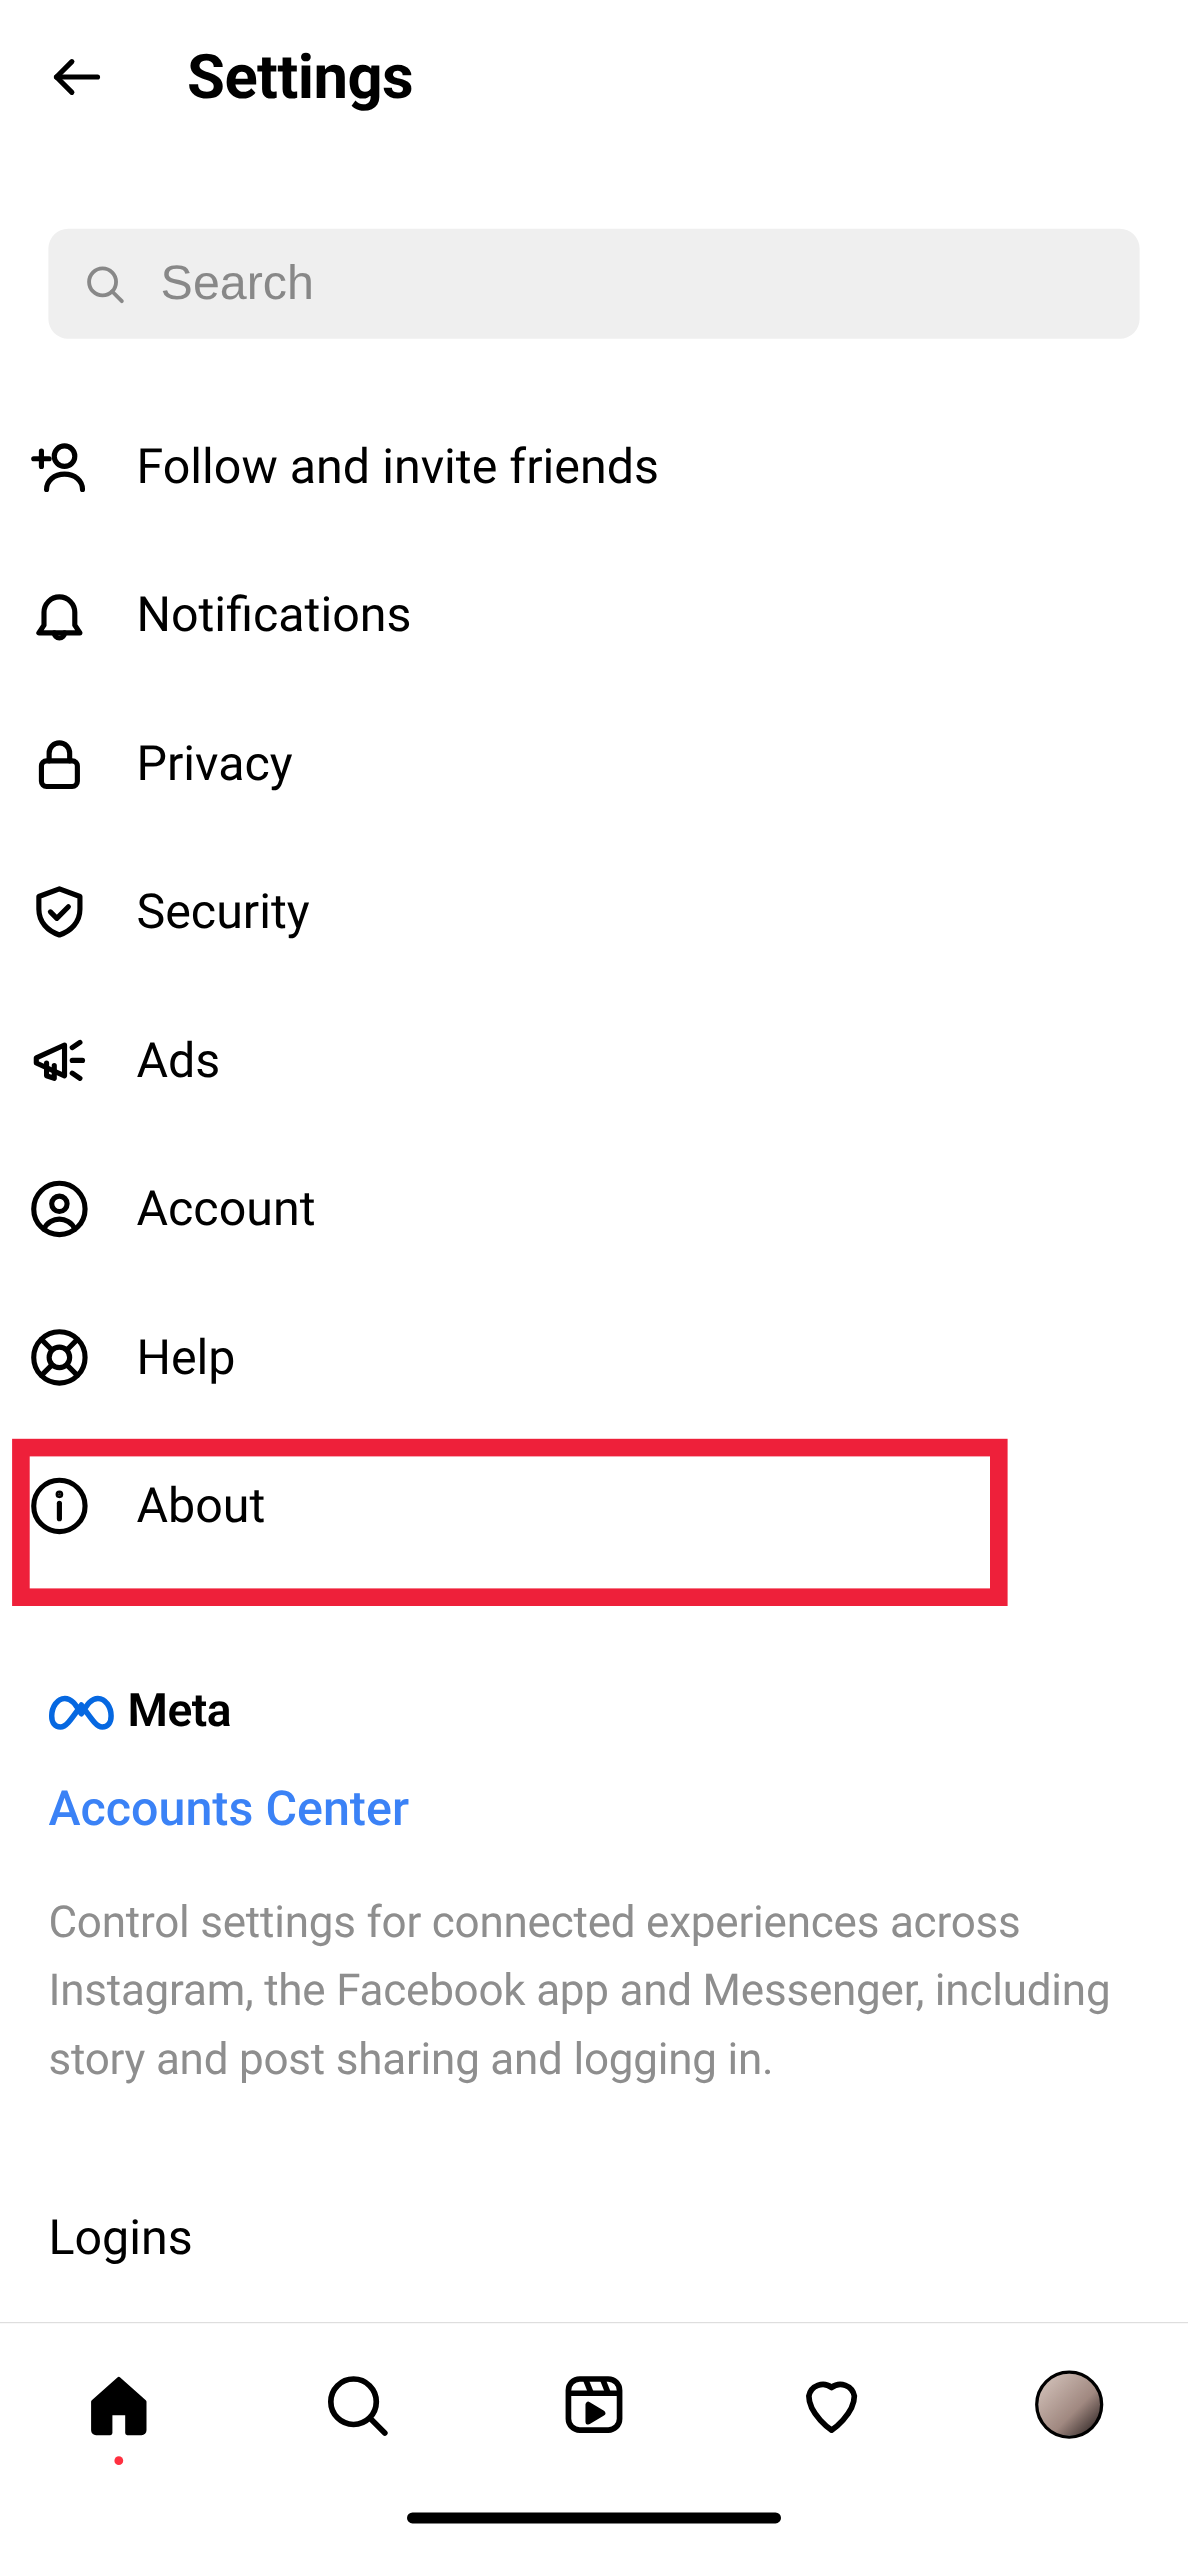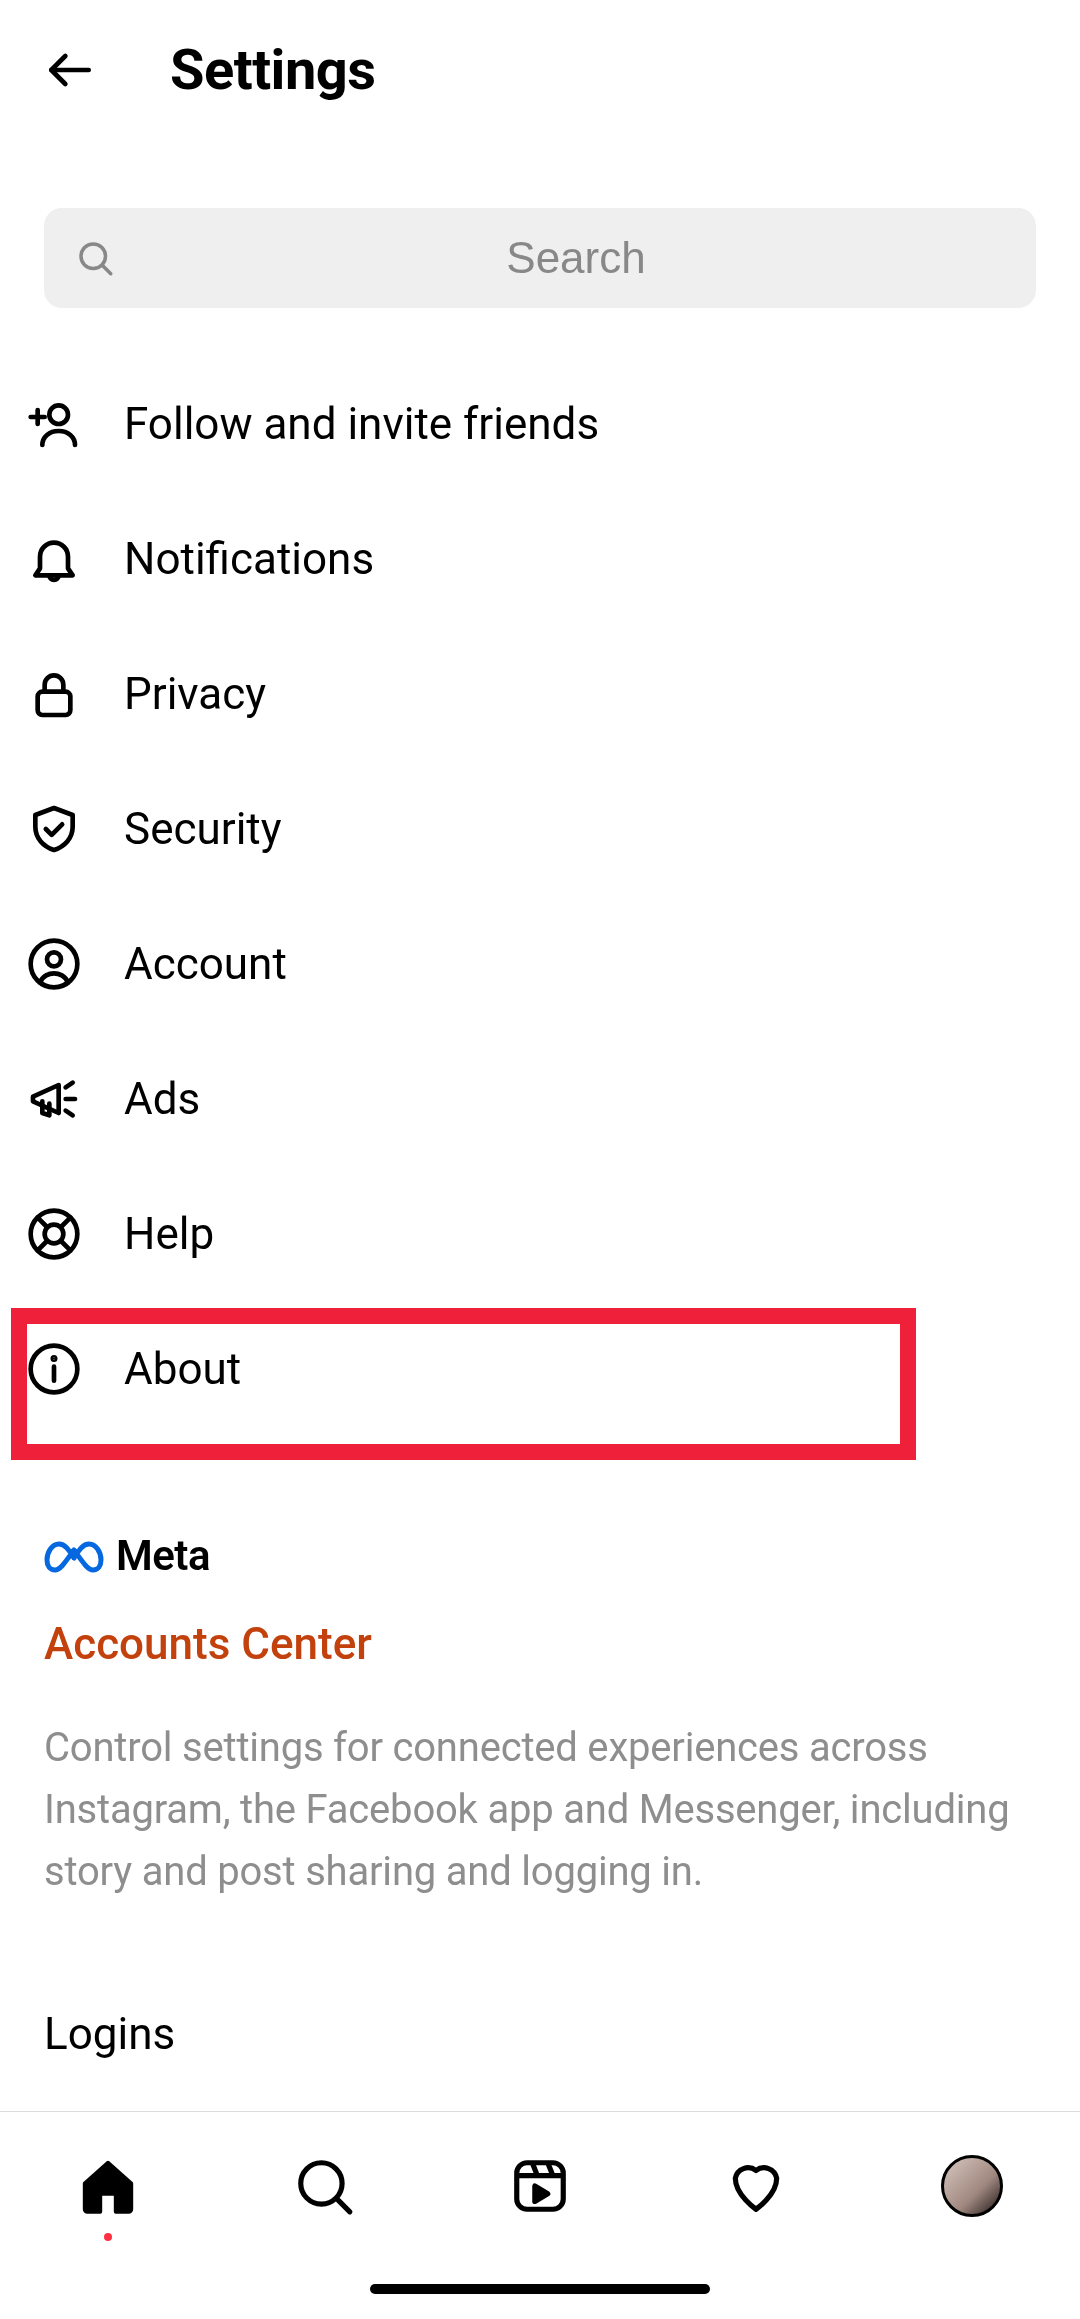--- a/index.html
+++ b/index.html
@@ -44,21 +44,20 @@
   }
   .search-box svg { width: 42px; height: 42px; stroke: #888; }
   .search-input {
     border: none;
     background: transparent;
     font-size: 44px;
     color: #222;
     margin-left: 30px;
     flex: 1;
     outline: none;
-    text-align: center;
   }
   .search-input::placeholder { color: #888; }
   .menu {
     padding-top: 48px;
   }
   .menu-item {
     display: flex;
     align-items: center;
     height: 135px;
     padding: 0 24px;
@@ -95,21 +94,21 @@
     align-items: center;
     gap: 12px;
   }
   .meta-logo svg { height: 42px; }
   .meta-logo-text {
     font-size: 42px;
     font-weight: 600;
     letter-spacing: -0.5px;
   }
   .accounts-center {
-    color: #c2410c;
+    color: #3b82f6;
     font-size: 44px;
     font-weight: 500;
     margin-top: 38px;
     display: inline-block;
   }
   .meta-desc {
     color: #8e8e8e;
     font-size: 40px;
     line-height: 1.55;
     margin-top: 47px;
@@ -233,39 +232,39 @@
           <path d="M12 3l8 3v5c0 5-3.5 8.5-8 10-4.5-1.5-8-5-8-10V6z"></path>
           <polyline points="8.5 12 11 14.5 15.5 10"></polyline>
         </svg>
     </div>
     <div class="menu-label">Security</div>
   </div>
 
   <div class="menu-item">
     <div class="menu-icon">
       <svg viewBox="0 0 24 24" fill="none" stroke="#000" stroke-width="2" stroke-linecap="round" stroke-linejoin="round">
-          <circle cx="12" cy="12" r="10"></circle>
-          <circle cx="12" cy="10" r="3"></circle>
-          <path d="M6 20c1-3 4-4 6-4s5 1 6 4"></path>
-        </svg>
-    </div>
-    <div class="menu-label">Account</div>
-  </div>
-
-  <div class="menu-item">
-    <div class="menu-icon">
-      <svg viewBox="0 0 24 24" fill="none" stroke="#000" stroke-width="2" stroke-linecap="round" stroke-linejoin="round">
           <path d="M3 11v2l11 5V6z"></path>
           <path d="M7 13v5l3 1v-5"></path>
           <line x1="17" y1="7" x2="20" y2="5"></line>
           <line x1="17" y1="12" x2="21" y2="12"></line>
           <line x1="17" y1="17" x2="20" y2="19"></line>
         </svg>
     </div>
     <div class="menu-label">Ads</div>
+  </div>
+
+  <div class="menu-item">
+    <div class="menu-icon">
+      <svg viewBox="0 0 24 24" fill="none" stroke="#000" stroke-width="2" stroke-linecap="round" stroke-linejoin="round">
+          <circle cx="12" cy="12" r="10"></circle>
+          <circle cx="12" cy="10" r="3"></circle>
+          <path d="M6 20c1-3 4-4 6-4s5 1 6 4"></path>
+        </svg>
+    </div>
+    <div class="menu-label">Account</div>
   </div>
 
   <div class="menu-item">
     <div class="menu-icon">
       <svg viewBox="0 0 24 24" fill="none" stroke="#000" stroke-width="2" stroke-linecap="round" stroke-linejoin="round">
           <circle cx="12" cy="12" r="10"></circle>
           <circle cx="12" cy="12" r="4"></circle>
           <line x1="5" y1="5" x2="9" y2="9"></line>
           <line x1="15" y1="9" x2="19" y2="5"></line>
           <line x1="15" y1="15" x2="19" y2="19"></line>

